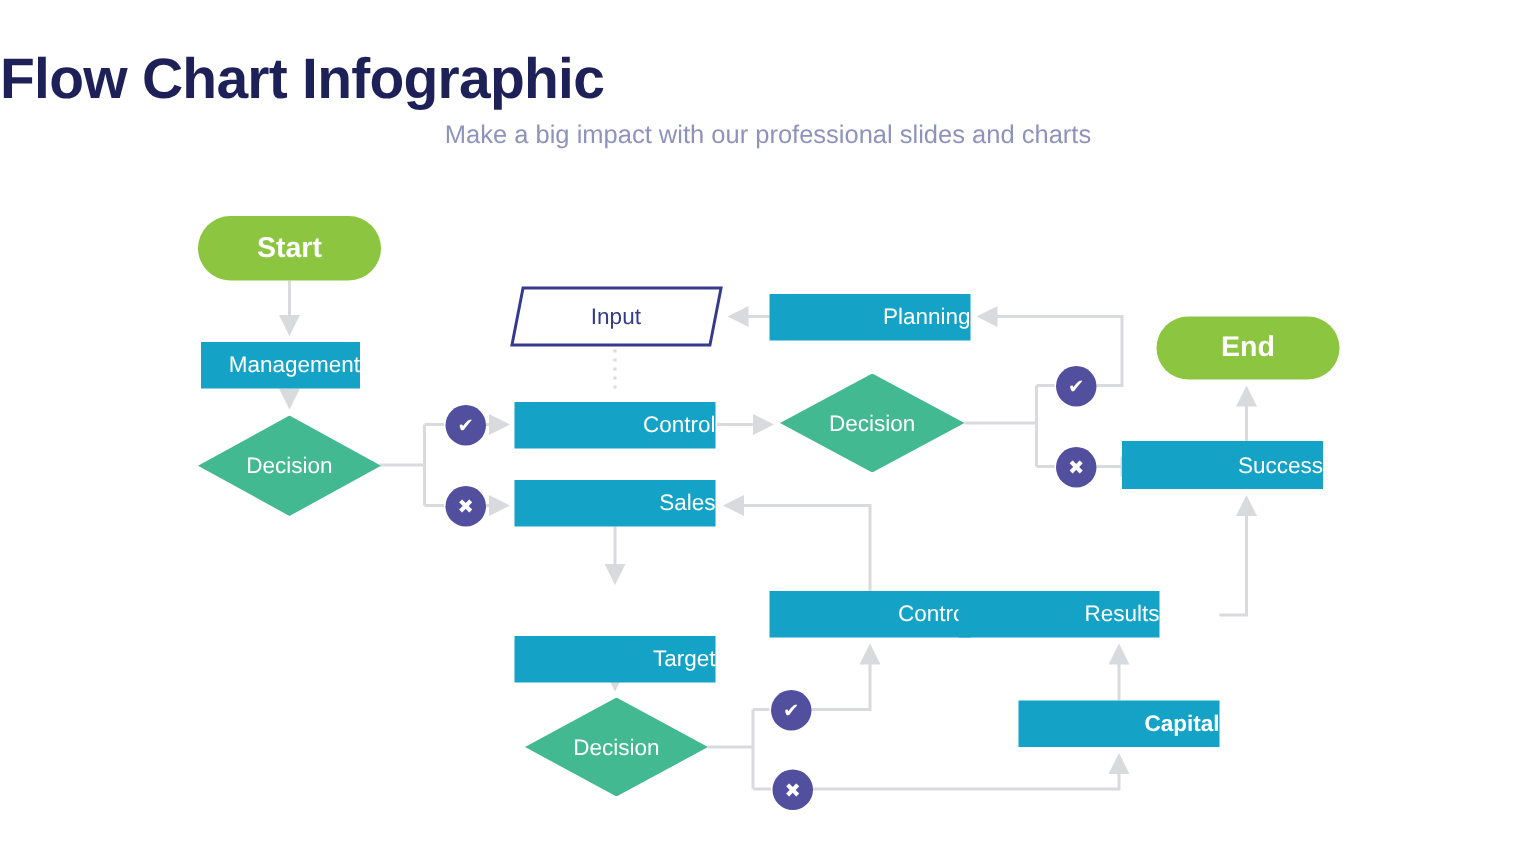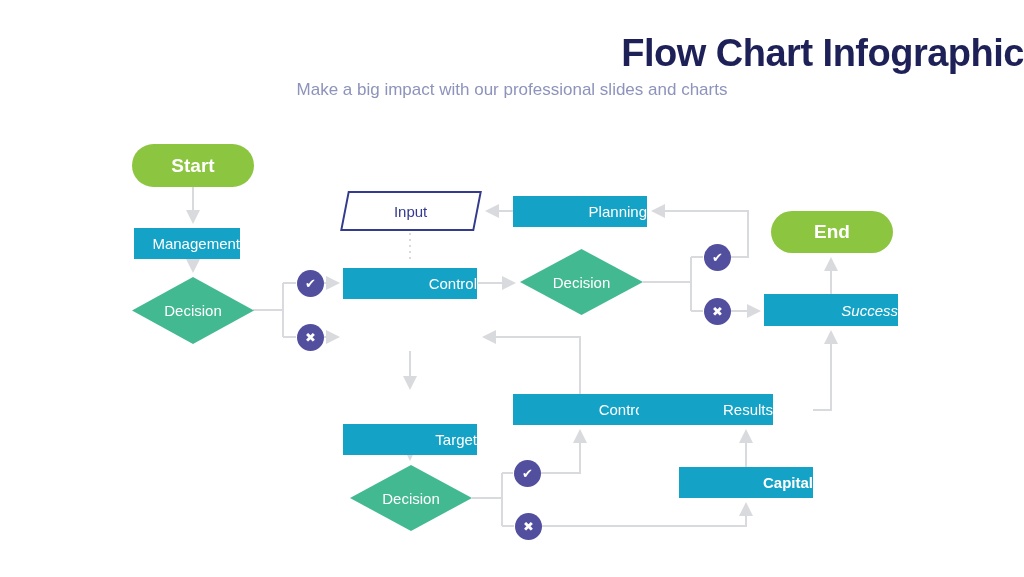--- a/index.html
+++ b/index.html
@@ -1,18 +1,18 @@
 <!DOCTYPE html>
 <html style="--titleInk: #1e2157; --subtitleInk: #8d93bb; --pillGreen: #8cc540; --boxTeal: #14a3c6; --diamondGreen: #43b992; --iconPurple: #514f9e; --inputInk: #343a8d; --connector: #d9dadd;"><head>
 <meta charset="utf-8">
 <style>
   html,body{margin:0;padding:0;background:#fff;}
   .stage{position:relative;width:1024px;height:577px;background:#ffffff;overflow:hidden;
          font-family:"Liberation Sans", sans-serif;}
-  .title{position:absolute;top:32px;left:0;width:100%;text-align:right;
+  .title{position:absolute;top:32px;left:0;width:100%;text-align:left;
          font-size:38px;font-weight:800;letter-spacing:-0.5px;line-height:1.15;
          color:var(--titleInk,#1e2157);}
   .subtitle{position:absolute;top:80px;left:0;width:100%;text-align:center;
          font-size:17px;color:var(--subtitleInk,#8d93bb);}
   .wires{position:absolute;left:0;top:0;}
   .wires path{fill:none;stroke:var(--connector,#dadbde);stroke-width:2;}
   .wires path.dotted{stroke-dasharray:2 4;}
   .wires marker path{fill:var(--connector,#dadbde);stroke:none;}
   .box{position:absolute;display:flex;align-items:center;justify-content:flex-end;
        background:var(--boxTeal,#14a3c6);color:#fff;font-size:15px;}
@@ -78,20 +78,23 @@
   </div>
 
   <div class="para" style="left:344px;top:191px;width:130px;height:36px;">
     <span>Input</span>
   </div>
 
   <div class="box" style="left:343px;top:268px;width:134px;height:31px;">
     <span>Control</span>
   </div>
 
+  <div class="box" style="left:343px;top:320px;width:134px;height:31px;">
+    <span>Sales</span>
+  </div>
 
   <div class="box" style="left:513px;top:196px;width:134px;height:31px;">
     <span>Planning</span>
   </div>
 
   <div class="diamond" style="left:520px;top:249px;width:123px;height:66px;">
     <span>Decision</span>
   </div>
 
   <div class="box" style="left:343px;top:394px;width:134px;height:31px;margin-top:30px;">
@@ -107,21 +110,21 @@
   </div>
 
   <div class="box" style="left:639px;top:394px;width:134px;height:31px;">
     <span>Results</span>
   </div>
 
   <div class="box" style="left:679px;top:467px;width:134px;height:31px;font-weight:bold;">
     <span>Capital</span>
   </div>
 
-  <div class="box" style="left:764px;top:294px;width:134px;height:32px;font-style:italic;">
+  <div class="box" style="left:748px;top:294px;width:134px;height:32px;">
     <span>Success</span>
   </div>
 
   <div class="pill" style="left:771px;top:211px;width:122px;height:42px;">
     <span>End</span>
   </div>
 
   <div class="badge" style="left:297px;top:270px;">
     <span>✔</span>
   </div>

